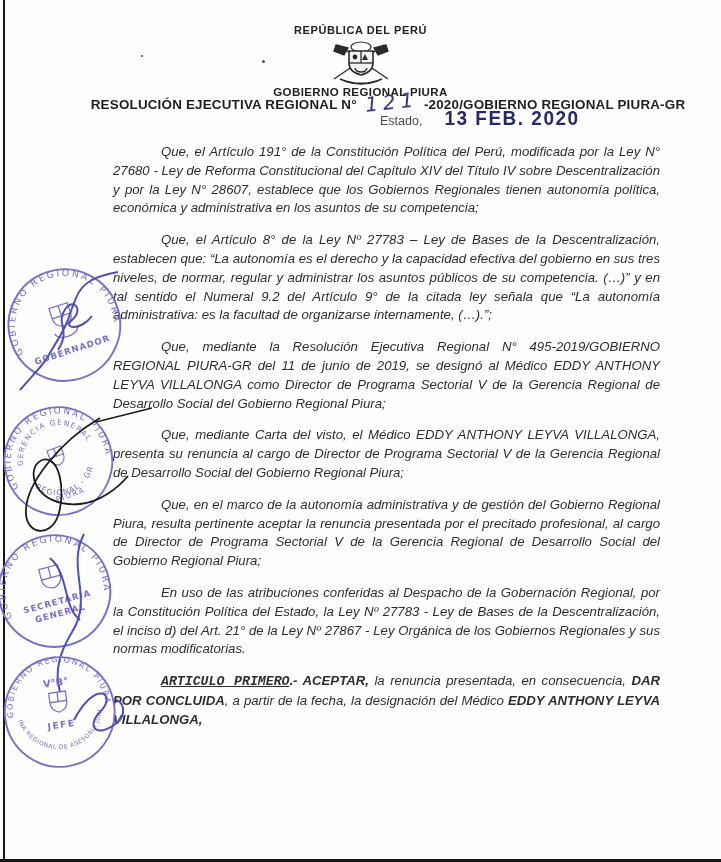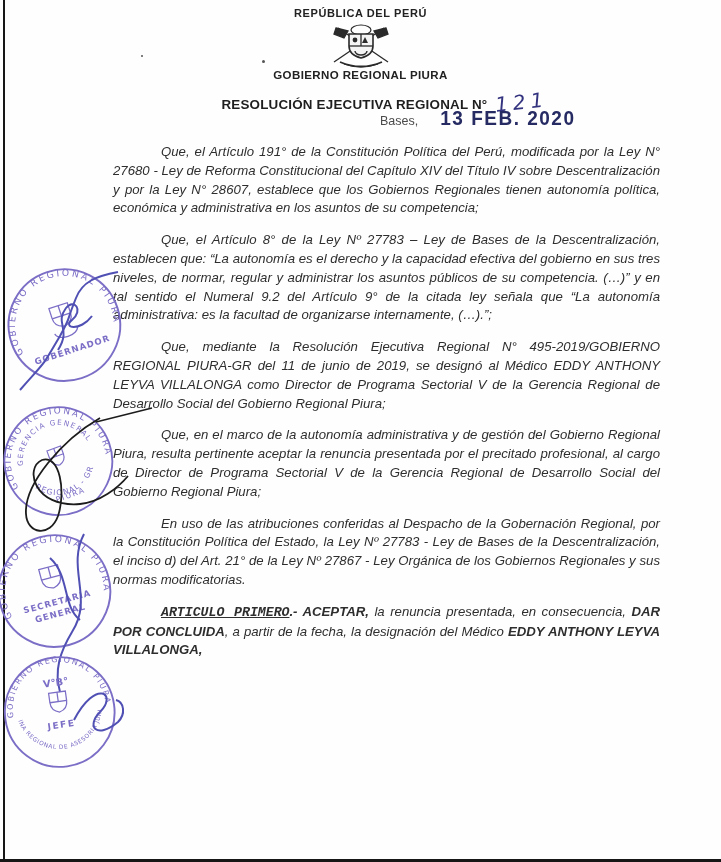--- a/index.html
+++ b/index.html
@@ -12,21 +12,21 @@
     color:#2b2b2b;
   }
   
   .edge-left{position:absolute;left:3px;top:0;width:2px;height:862px;background:#161616;}
   .edge-bottom{position:absolute;left:0;bottom:0;width:721px;height:3px;background:#161616;}
   .speck{position:absolute;background:#555;border-radius:50%;}
   .speck.s1{left:141px;top:55px;width:2px;height:2px;}
   .speck.s2{left:262px;top:60px;width:3px;height:3px;}
 
   
-  .doc-header{position:absolute;left:0;top:7px;width:721px;text-align:center;}
+  .doc-header{position:absolute;left:0;top:24px;width:721px;text-align:center;}
   .republic{font-size:11px;font-weight:bold;letter-spacing:.6px;color:#222;}
   .coat{margin:3px auto 1px auto;display:block;}
   .entity{font-size:11.5px;font-weight:bold;letter-spacing:.4px;color:#222;}
 
   
   .title-line{
     position:absolute;left:108px;top:90px;width:560px;
     font-size:13.4px;font-weight:bold;color:#1e1e1e;letter-spacing:.2px;
     display:flex;align-items:baseline;justify-content:center;white-space:nowrap;
   }
@@ -89,36 +89,38 @@
         <path d="M18,40 q21,9 42,0" stroke-width="1.8"></path>
         <path d="M22,42 q17,6 34,0" stroke-width="1.2"></path>
       </g>
     </svg>
     <div class="entity">GOBIERNO REGIONAL PIURA</div>
   </div>
 
   <div class="title-line">
     <span>RESOLUCIÓN EJECUTIVA REGIONAL N°</span>
     <span class="hand-number">121</span>
+    <span>-2020/GOBIERNO REGIONAL PIURA-GR</span>
   </div>
 
   <div class="date-line">
-    <span class="date-city">Bases,</span>
+    <span class="date-city">Estado,</span>
     <span class="date-stamp">13 FEB. 2020</span>
   </div>
 
   <div class="body-text">
 
 
     <p class="para"><span class="run">Que, el Artículo 191° de la Constitución Política del Perú, modificada por la Ley N° 27680 - Ley de Reforma Constitucional del Capítulo XIV del Título IV sobre Descentralización y por la Ley N° 28607, establece que los Gobiernos Regionales tienen autonomía política, económica y administrativa en los asuntos de su competencia;</span></p>
 
     <p class="para"><span class="run">Que, el Artículo 8° de la Ley Nº 27783 – Ley de Bases de la Descentralización, establecen que: “La autonomía es el derecho y la capacidad efectiva del gobierno en sus tres niveles, de normar, regular y administrar los asuntos públicos de su competencia. (…)” y en tal sentido el Numeral 9.2 del Artículo 9° de la citada ley señala que “La autonomía administrativa: es la facultad de organizarse internamente, (…).”;</span></p>
 
     <p class="para"><span class="run">Que, mediante la Resolución Ejecutiva Regional N° 495-2019/GOBIERNO REGIONAL PIURA-GR del 11 de junio de 2019, se designó al Médico EDDY ANTHONY LEYVA VILLALONGA como Director de Programa Sectorial V de la Gerencia Regional de Desarrollo Social del Gobierno Regional Piura;</span></p>
 
+    <p class="para"><span class="run">Que, mediante Carta del visto, el Médico EDDY ANTHONY LEYVA VILLALONGA, presenta su renuncia al cargo de Director de Programa Sectorial V de la Gerencia Regional de Desarrollo Social del Gobierno Regional Piura;</span></p>
 
     <p class="para"><span class="run">Que, en el marco de la autonomía administrativa y de gestión del Gobierno Regional Piura, resulta pertinente aceptar la renuncia presentada por el precitado profesional, al cargo de Director de Programa Sectorial V de la Gerencia Regional de Desarrollo Social del Gobierno Regional Piura;</span></p>
 
 
     <p class="para"><span class="run">En uso de las atribuciones conferidas al Despacho de la Gobernación Regional,  por la Constitución Política del Estado, la Ley Nº 27783 - Ley de Bases de la Descentralización, el inciso d) del Art. 21° de la Ley Nº 27867 - Ley Orgánica de los Gobiernos Regionales y sus normas modificatorias.</span></p>
 
 
     <p class="para"><span class="run b u">ARTICULO PRIMERO</span><span class="run b">.- ACEPTAR, </span><span class="run">la renuncia presentada, en consecuencia, </span><span class="run b">DAR POR CONCLUIDA</span><span class="run">, a partir de la fecha, la designación del Médico </span><span class="run b">EDDY ANTHONY LEYVA VILLALONGA, </span></p>
   </div>
 

